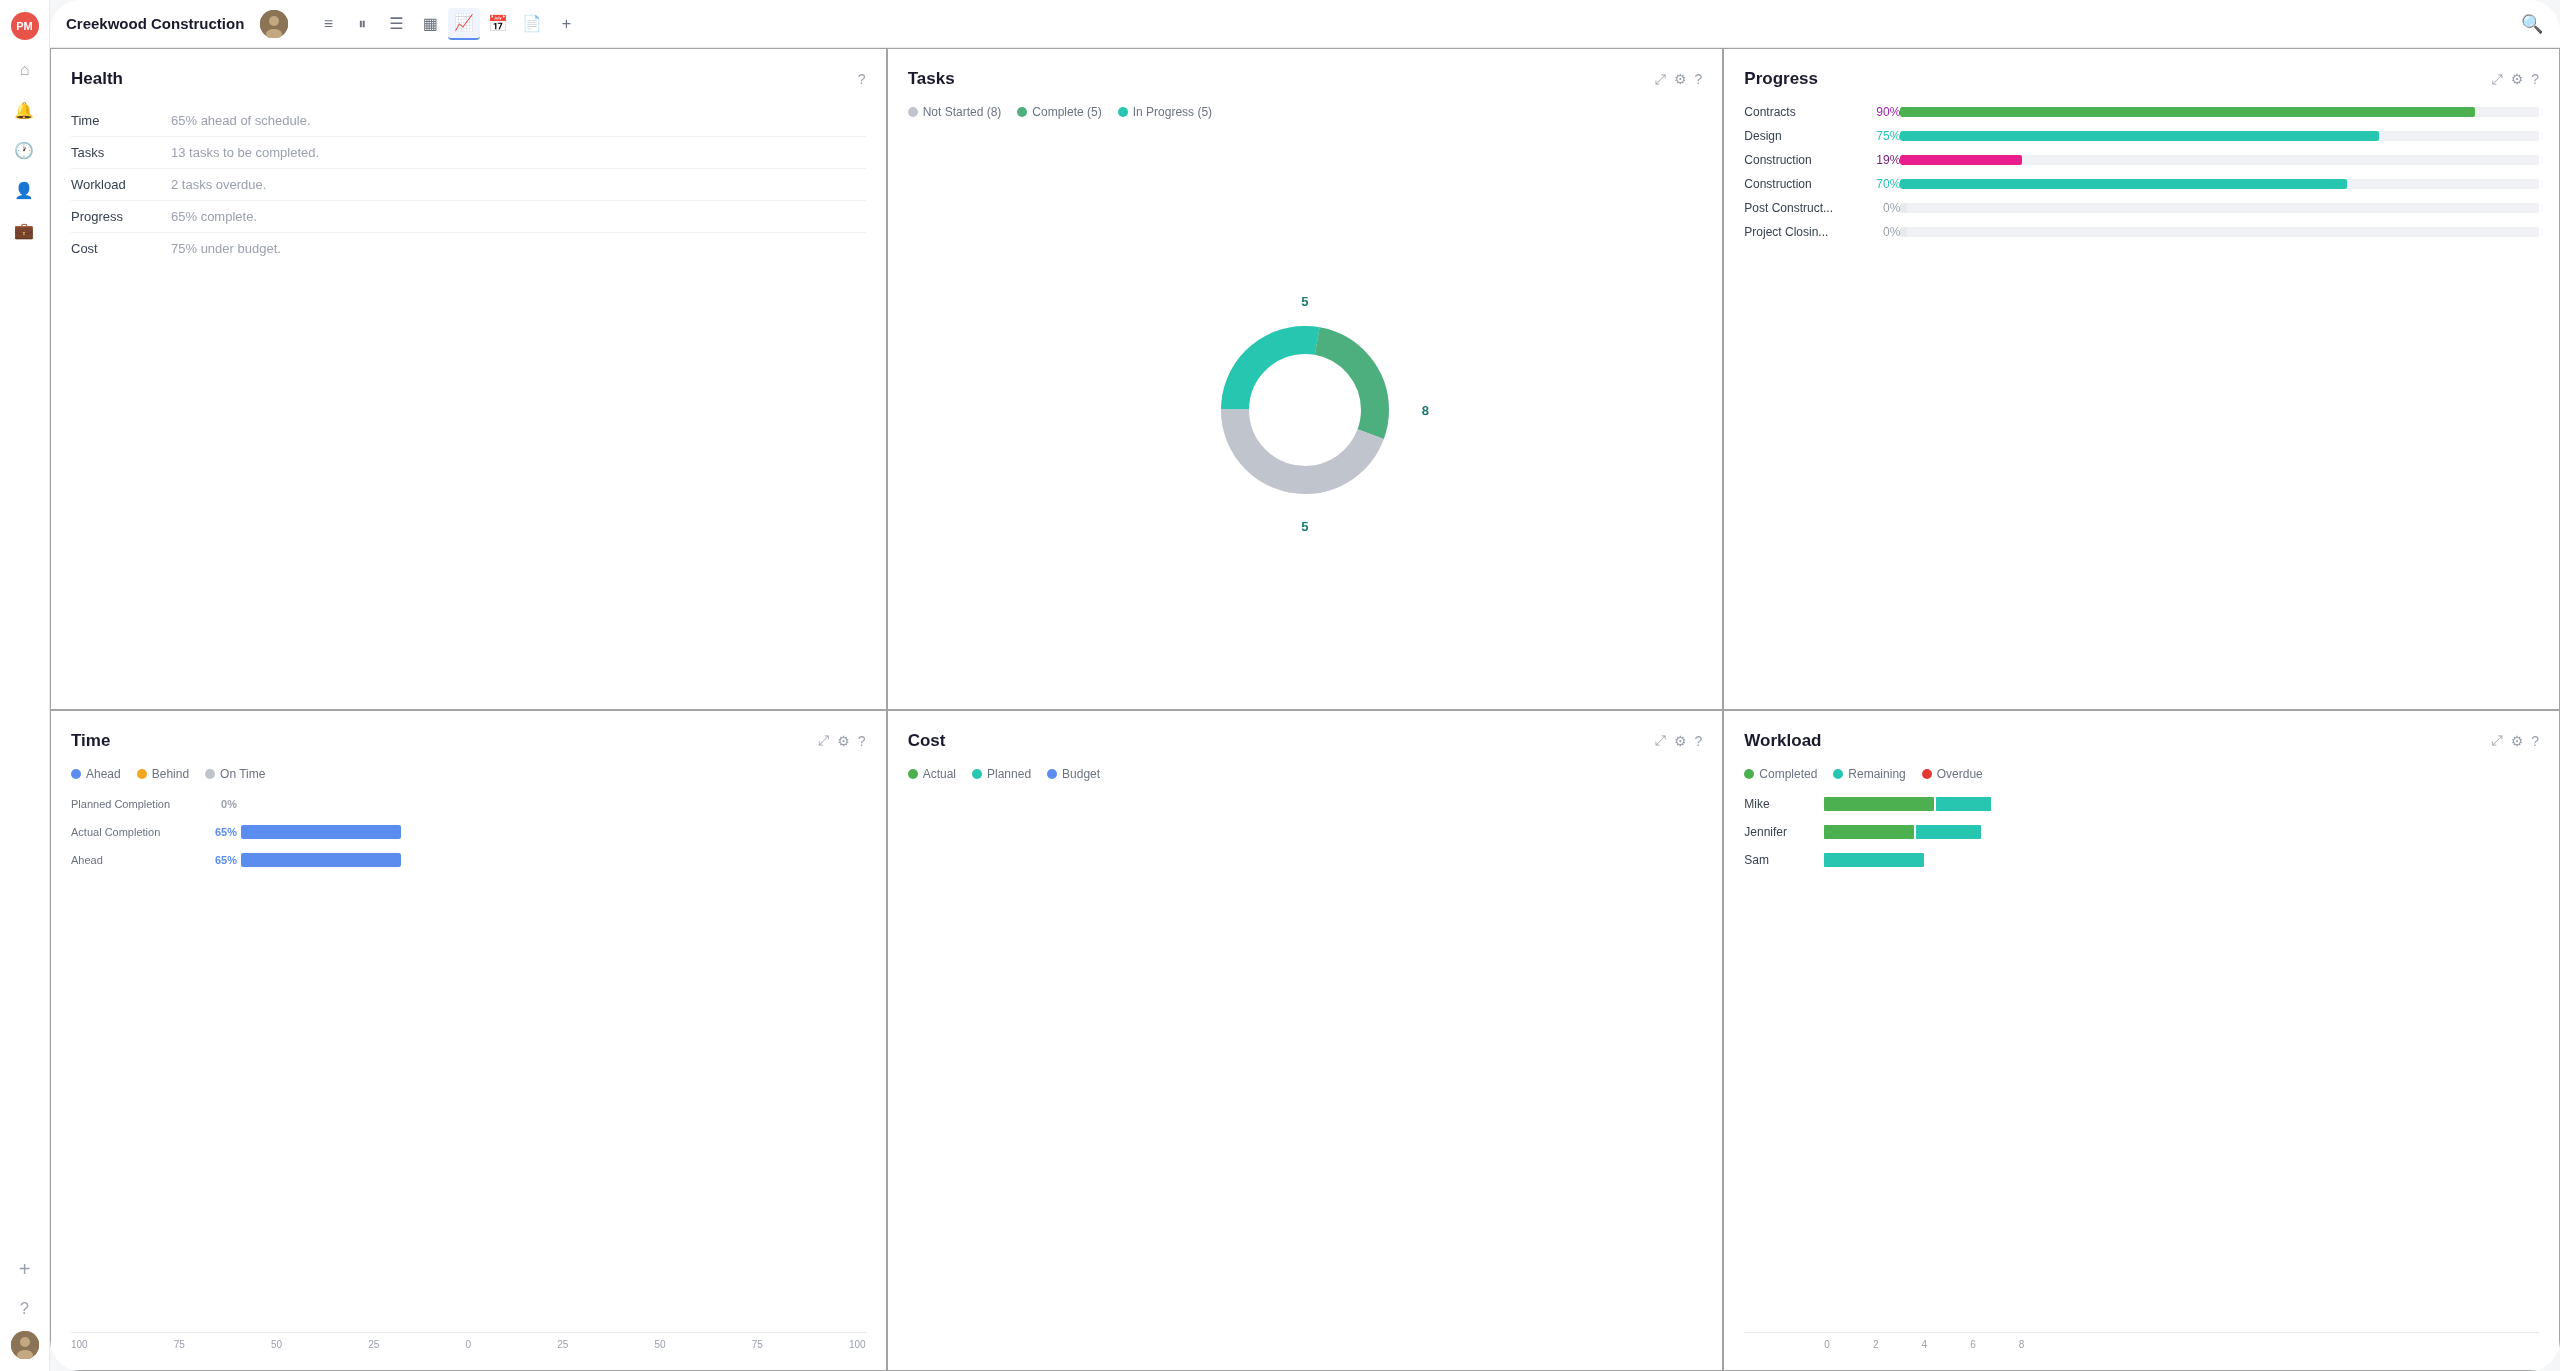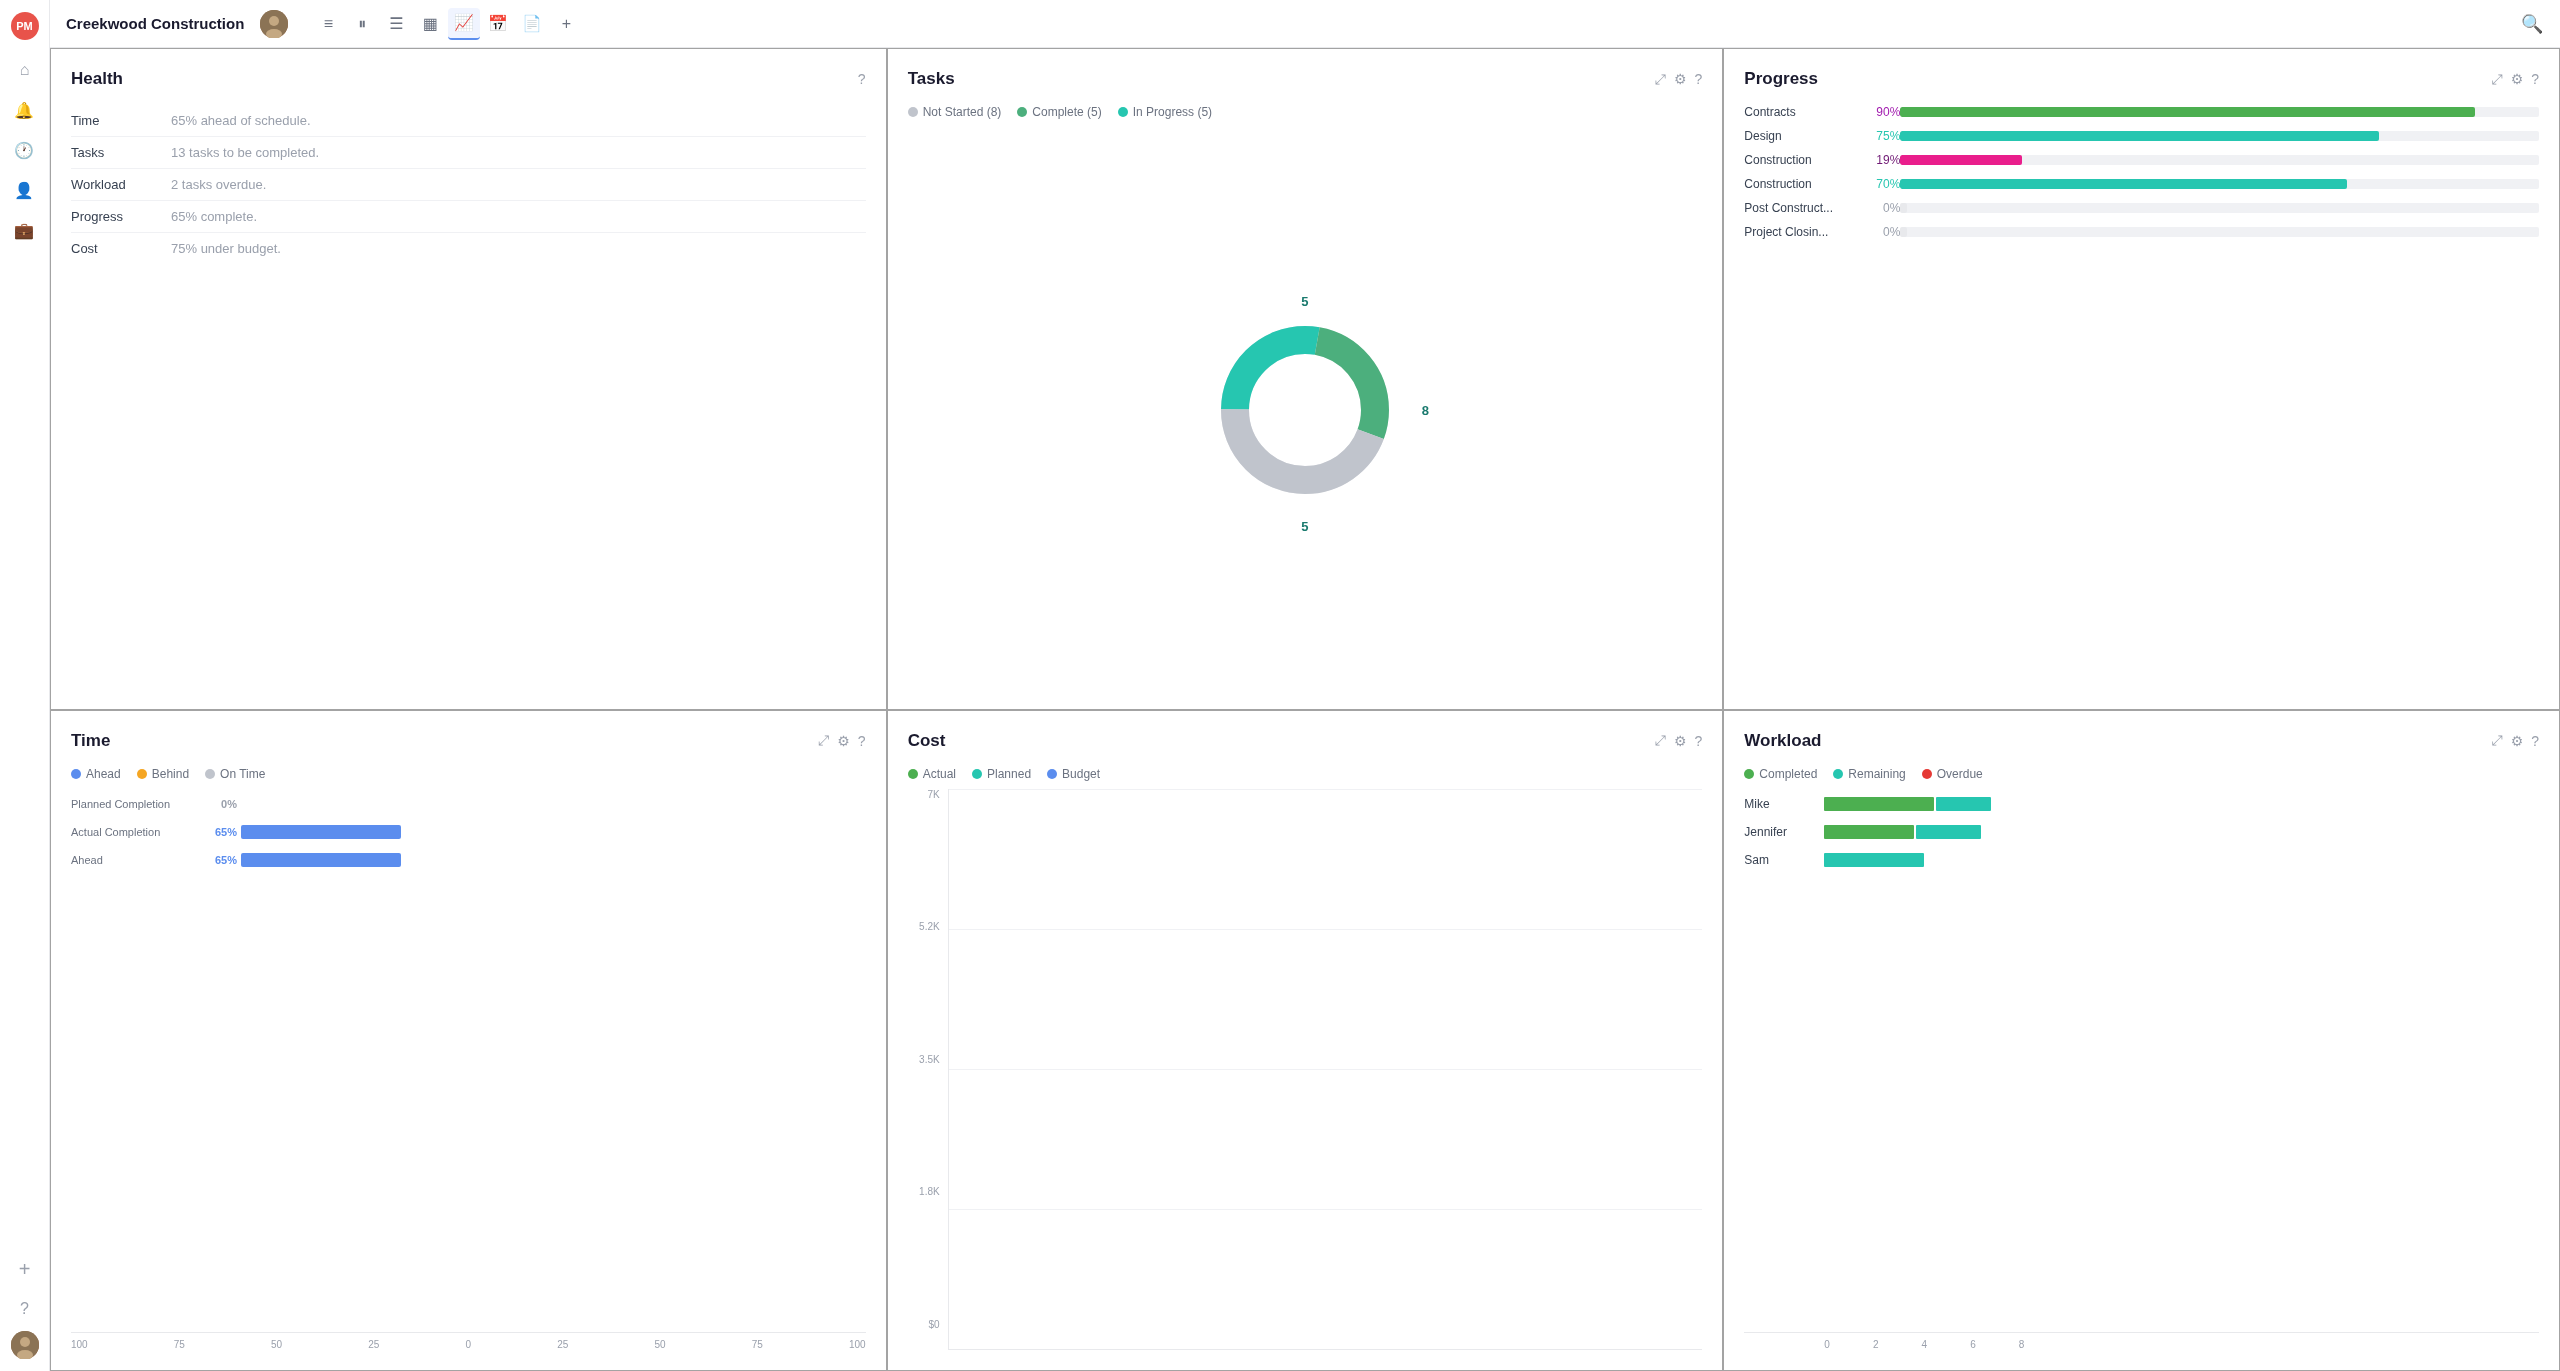--- a/index.html
+++ b/index.html
@@ -41,20 +41,21 @@
       display: flex; align-items: center; justify-content: center;
       color: #fff; font-size: 10px;
     }
 
     
     .main-container {
       flex: 1;
       display: flex;
       flex-direction: column;
       overflow: hidden;
+      border-radius: 31px;
     }
 
     
     .topbar {
       height: 48px;
       background: #fff;
       border-bottom: 1px solid #e8e9ec;
       display: flex;
       align-items: center;
       padding: 0 16px;
@@ -475,52 +476,20 @@
         <div class="legend-item">
           <div class="legend-dot" style="background:#26c6b0;"></div>
           <span>Planned</span>
         </div>
         <div class="legend-item">
           <div class="legend-dot" style="background:#5b8dee;"></div>
           <span>Budget</span>
         </div>
       </div>
 
-      <div style="flex:1;display:flex;position:relative;">
-
-        <div style="display:flex;flex-direction:column;justify-content:space-between;padding-bottom:20px;padding-right:8px;width:40px;">
-          <span style="font-size:10px;color:#9aa0ac;text-align:right;">7K</span>
-          <span style="font-size:10px;color:#9aa0ac;text-align:right;">5.2K</span>
-          <span style="font-size:10px;color:#9aa0ac;text-align:right;">3.5K</span>
-          <span style="font-size:10px;color:#9aa0ac;text-align:right;">1.8K</span>
-          <span style="font-size:10px;color:#9aa0ac;text-align:right;">$0</span>
-        </div>
-
-        <div style="flex:1;display:flex;flex-direction:column;">
-          <div style="flex:1;position:relative;border-left:1px solid #e8e9ec;border-bottom:1px solid #e8e9ec;">
-
-            <div style="position:absolute;top:0;left:0;right:0;border-top:1px solid #f0f1f4;"></div>
-            <div style="position:absolute;top:25%;left:0;right:0;border-top:1px solid #f0f1f4;"></div>
-            <div style="position:absolute;top:50%;left:0;right:0;border-top:1px solid #f0f1f4;"></div>
-            <div style="position:absolute;top:75%;left:0;right:0;border-top:1px solid #f0f1f4;"></div>
-
-            <div style="display:flex;align-items:flex-end;height:100%;padding:8px 20px 0;gap:20px;">
-
-              <div style="display:flex;gap:4px;align-items:flex-end;">
-                <div style="width:40px;height:35%;background:#4caf50;border-radius:3px 3px 0 0;"></div>
-              </div>
-
-              <div style="display:flex;gap:4px;align-items:flex-end;">
-                <div style="width:40px;height:70%;background:#26c6b0;border-radius:3px 3px 0 0;"></div>
-                <div style="width:40px;height:100%;background:#5b8dee;border-radius:3px 3px 0 0;"></div>
-              </div>
-            </div>
-          </div>
-        </div>
-      </div>
     </div>
 
     <div class="panel">
       <div class="panel-header">
         <span class="panel-title">Workload</span>
         <div class="panel-controls">
           <span class="panel-control-icon">⤢</span>
           <span class="panel-control-icon">⚙</span>
           <span class="panel-control-icon">?</span>
         </div>

